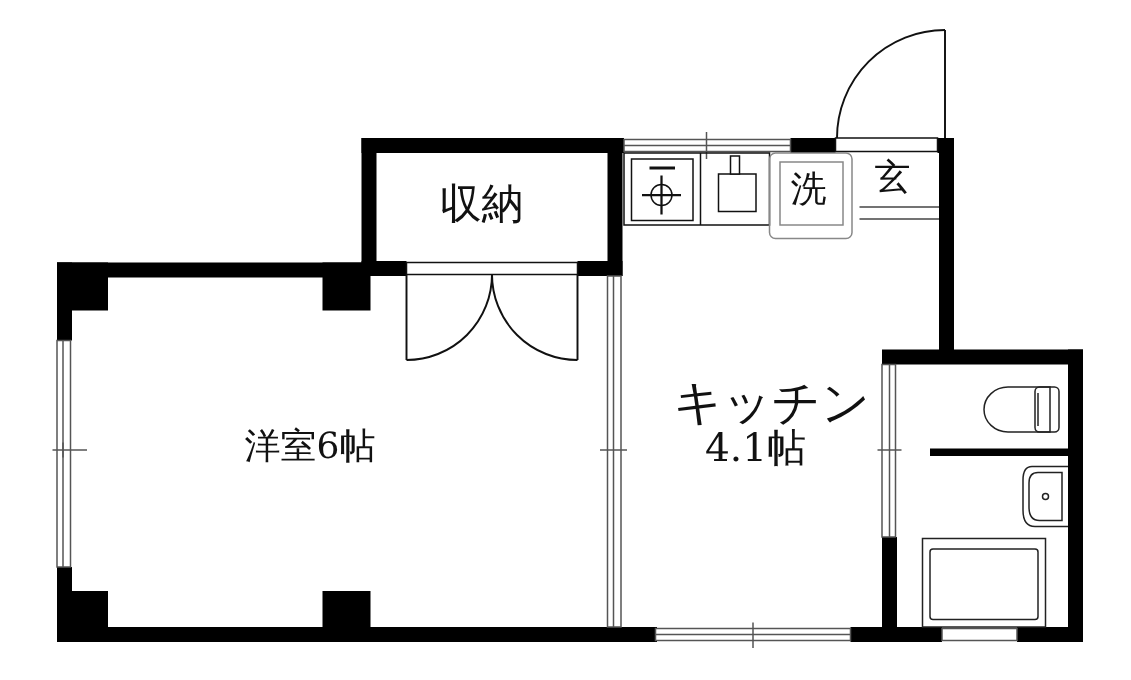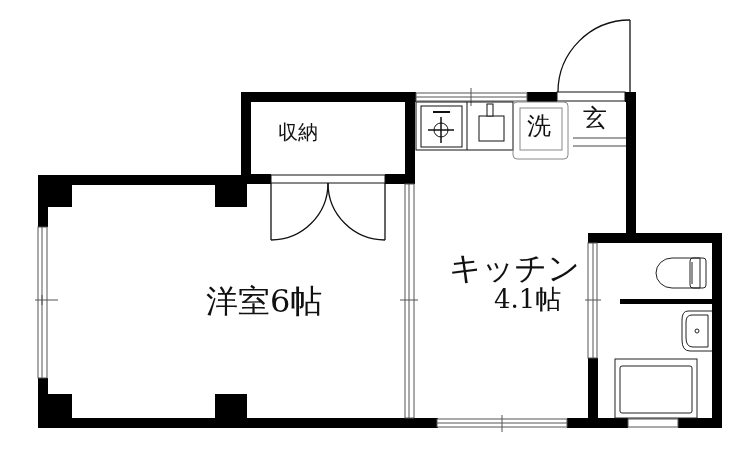--- a/index.html
+++ b/index.html
@@ -119,18 +119,18 @@
     <path d="M712 311 L688 311 Q682 311 682 320 L682 340 Q682 351 690 351 L712 351"></path>
     <path d="M708 315 L692 315 Q686 315 686 322 L686 338 Q686 347 693 347 L708 347 Z"></path>
     <circle cx="697" cy="331" r="2"></circle>
   </g>
   <g fill="none" stroke="#222" stroke-width="1">
     <rect x="615" y="359" width="82" height="59"></rect>
     <rect x="620" y="366" width="72" height="47" rx="2"></rect>
   </g>
 </svg>
 
-<div class="lbl" style="left:163px;top:285px;font-size:32px;margin-left:43px;">洋室6帖</div>
-<div class="lbl" style="left:278px;top:122px;font-size:20px;">収納</div>
+<div class="lbl" style="left:163px;top:285px;font-size:24px;">洋室6帖</div>
+<div class="lbl" style="left:293px;top:122px;font-size:28px;">収納</div>
 <div class="lbl" style="left:449px;top:252px;font-size:32px;">キッチン</div>
-<div class="lbl" style="left:494px;top:286px;font-size:26px;">4.1帖</div>
+<div class="lbl" style="left:470px;top:286px;font-size:26px;">4.1帖</div>
 <div class="lbl" style="left:583px;top:106px;font-size:24px;">玄</div>
 <div class="lbl" style="left:527px;top:114px;font-size:24px;">洗</div>
 
 </body></html>

